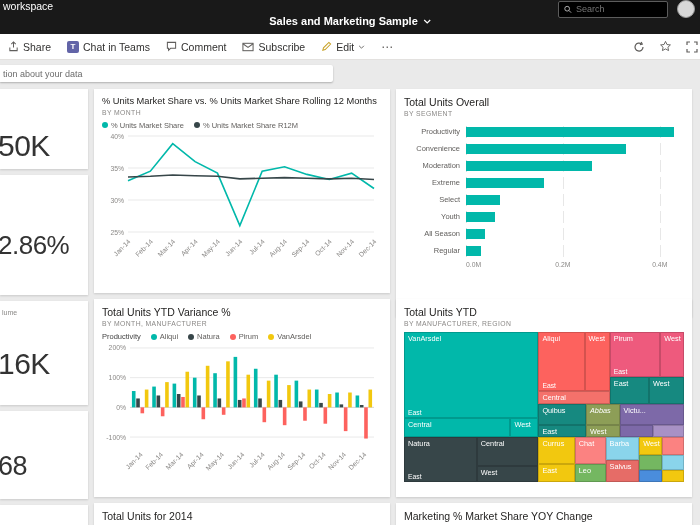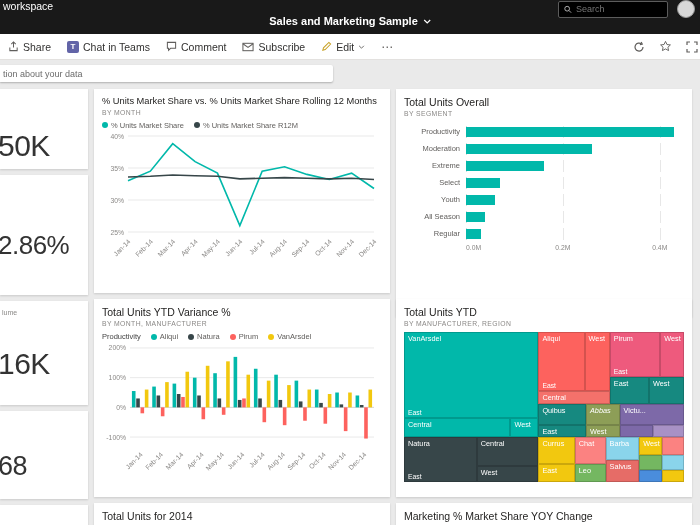--- a/index.html
+++ b/index.html
@@ -329,20 +329,29 @@
         <div class="hrow">
           <div class="hlabel">Productivity</div>
           <div class="htrack">
             <div class="vgrid zero" style="left: 0%;"></div>
             <div class="vgrid" style="left: 44.4444%;"></div>
             <div class="vgrid" style="left: 88.8889%;"></div>
             <div class="hbarfill" style="width: 95.5556%; background: rgb(1, 184, 170);"></div>
           </div>
         </div>
         <div class="hrow">
+          <div class="hlabel">Convenience</div>
+          <div class="htrack">
+            <div class="vgrid zero" style="left: 0%;"></div>
+            <div class="vgrid" style="left: 44.4444%;"></div>
+            <div class="vgrid" style="left: 88.8889%;"></div>
+            <div class="hbarfill" style="width: 73.3333%; background: rgb(1, 184, 170);"></div>
+          </div>
+        </div>
+        <div class="hrow">
           <div class="hlabel">Moderation</div>
           <div class="htrack">
             <div class="vgrid zero" style="left: 0%;"></div>
             <div class="vgrid" style="left: 44.4444%;"></div>
             <div class="vgrid" style="left: 88.8889%;"></div>
             <div class="hbarfill" style="width: 57.7778%; background: rgb(1, 184, 170);"></div>
           </div>
         </div>
         <div class="hrow">
           <div class="hlabel">Extreme</div>

